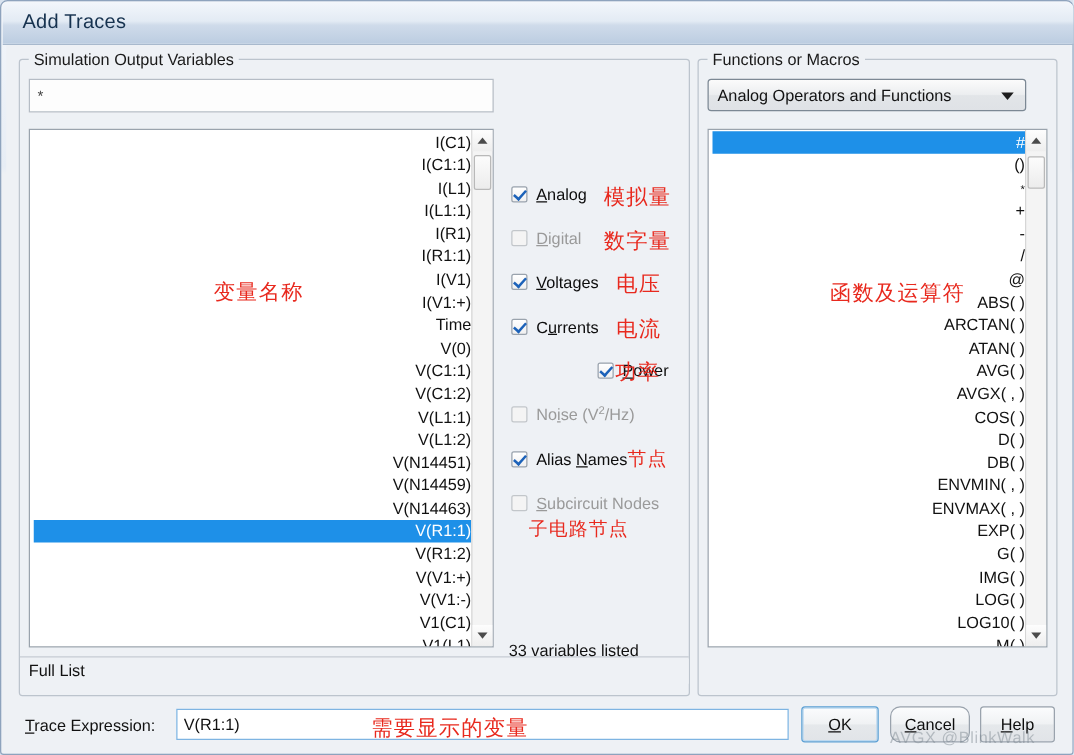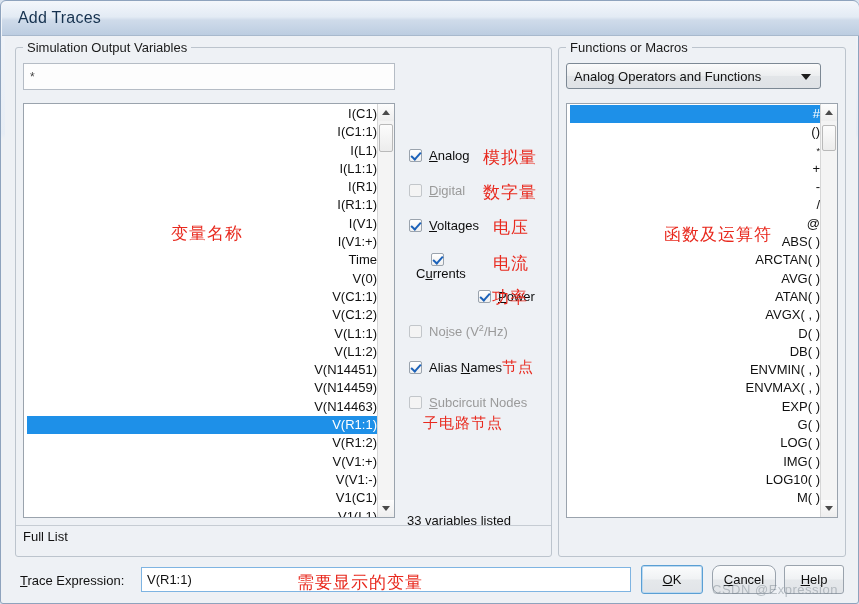--- a/index.html
+++ b/index.html
@@ -399,21 +399,21 @@
         <span class="chk-label disabled"><span class="ul">D</span>igital</span>
       </div>
       <div class="cn" style="left:478px; top:145px;">数字量</div>
 
       <div class="chk-row" style="left:404px; top:181px;">
         <span class="chk-box checked"></span>
         <span class="chk-label"><span class="ul">V</span>oltages</span>
       </div>
       <div class="cn" style="left:488px; top:180px;">电压</div>
 
-      <div class="chk-row" style="left:404px; top:217px;flex-direction:column;">
+      <div class="chk-row" style="left:404px; top:217px;">
         <span class="chk-box checked"></span>
         <span class="chk-label">C<span class="ul">u</span>rrents</span>
       </div>
       <div class="cn" style="left:488px; top:216px;">电流</div>
 
       <div class="chk-row" style="left:425px; top:252px;margin-left:48px;">
         <span class="chk-box checked"></span>
         <span class="chk-label"><span class="ul">P</span>ower</span>
       </div>
       <div class="cn" style="left:487px; top:250px;">功率</div>
@@ -451,31 +451,32 @@
         <div class="list-inner" id="fn-list">
             <div class="list-item selected">#</div>
             <div class="list-item">()</div>
             <div class="list-item tiny">*</div>
             <div class="list-item">+</div>
             <div class="list-item">-</div>
             <div class="list-item">/</div>
             <div class="list-item">@</div>
             <div class="list-item">ABS( )</div>
             <div class="list-item">ARCTAN( )</div>
+            <div class="list-item">ATAN( )</div>
             <div class="list-item">AVG( )</div>
-            <div class="list-item">ATAN( )</div>
             <div class="list-item">AVGX( , )</div>
+            <div class="list-item">COS( )</div>
             <div class="list-item">D( )</div>
             <div class="list-item">DB( )</div>
             <div class="list-item">ENVMIN( , )</div>
             <div class="list-item">ENVMAX( , )</div>
             <div class="list-item">EXP( )</div>
             <div class="list-item">G( )</div>
+            <div class="list-item">IMG( )</div>
             <div class="list-item">LOG( )</div>
-            <div class="list-item">IMG( )</div>
             <div class="list-item">LOG10( )</div>
             <div class="list-item">M( )</div>
           </div>
         <div class="vscroll">
           <div class="sb-btn up">
             <span class="arrow-up"></span>
           </div>
           <div class="sb-thumb" style="top:21px; height:26px;"></div>
           <div class="sb-btn down">
             <span class="arrow-down"></span>
@@ -499,15 +500,15 @@
       <div class="btn" style="left:707px; top:529px; width:64px; height:29px;border-radius:8px;">
         <span><span class="ul">C</span>ancel</span>
       </div>
       <div class="btn" style="left:779px; top:529px; width:60px; height:29px;">
         <span><span class="ul">H</span>elp</span>
       </div>
 
     </div>
   </div>
 
-  <div class="watermark" style="left:712px; top:582px;">CSDN @Expression</div>
+  <div class="watermark" style="left:712px; top:582px;">AVGX @BlinkWalk</div>
 
 </div>
 
 </body></html>

